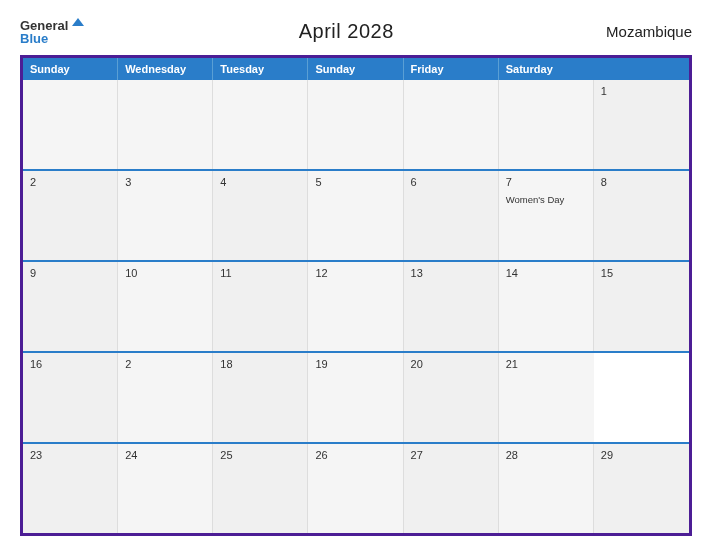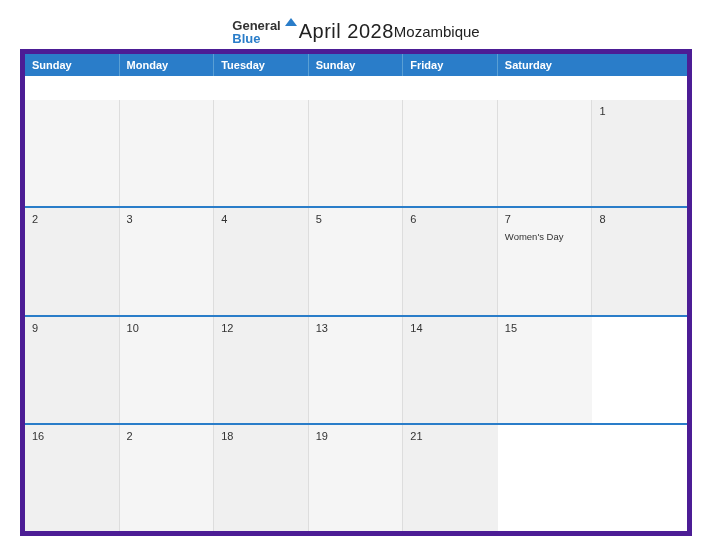--- a/index.html
+++ b/index.html
@@ -15,22 +15,22 @@
       height: 550px;
       background: #fff;
       padding: 18px 20px 14px 20px;
       display: flex;
       flex-direction: column;
     }
     
     .header {
       display: flex;
       align-items: center;
-      justify-content: center;
-      margin-bottom: 4px;
+      justify-content: space-between;
+      margin-bottom: 10px;
     }
     .logo {
       display: flex;
       flex-direction: column;
       align-items: flex-start;
       line-height: 1;
     }
     .logo-general {
       font-size: 13px;
       font-weight: bold;
@@ -54,22 +54,21 @@
     .country {
       font-size: 15px;
       color: #222;
       font-weight: normal;
     }
     
     .calendar {
       flex: 1;
       display: flex;
       flex-direction: column;
-      border: 5px solid #4c1d95;
-      gap: 24px;
+      border: 3px solid #4c1d95;
     }
     .cal-header {
       display: grid;
       grid-template-columns: repeat(7, 1fr);
       background: #2a7dc9;
     }
     .cal-header-cell {
       color: #fff;
       font-size: 11px;
       font-weight: bold;
@@ -145,21 +144,21 @@
 
     <div class="title">April 2028</div>
 
     <div class="country">Mozambique</div>
   </div>
 
   <div class="calendar">
 
     <div class="cal-header">
       <div class="cal-header-cell">Sunday</div>
-      <div class="cal-header-cell">Monday</div>
+      <div class="cal-header-cell">Wednesday</div>
       <div class="cal-header-cell">Tuesday</div>
       <div class="cal-header-cell">Sunday</div>
       <div class="cal-header-cell">Friday</div>
       <div class="cal-header-cell">Saturday</div>
     </div>
 
     <div class="cal-body" id="cal-body">
     <div class="cal-row">
           <div class="cal-cell empty"></div>
           <div class="cal-cell empty"></div>
@@ -196,20 +195,23 @@
           </div>
         </div>
         <div class="cal-row">
           <div class="cal-cell">
             <div class="day-num">9</div>
           </div>
           <div class="cal-cell">
             <div class="day-num">10</div>
           </div>
           <div class="cal-cell">
+            <div class="day-num">11</div>
+          </div>
+          <div class="cal-cell">
             <div class="day-num">12</div>
           </div>
           <div class="cal-cell">
             <div class="day-num">13</div>
           </div>
           <div class="cal-cell">
             <div class="day-num">14</div>
           </div>
           <div class="cal-cell">
             <div class="day-num">15</div>
@@ -222,18 +224,44 @@
           <div class="cal-cell">
             <div class="day-num">2</div>
           </div>
           <div class="cal-cell">
             <div class="day-num">18</div>
           </div>
           <div class="cal-cell">
             <div class="day-num">19</div>
           </div>
           <div class="cal-cell">
+            <div class="day-num">20</div>
+          </div>
+          <div class="cal-cell">
             <div class="day-num">21</div>
+          </div>
+        </div>
+        <div class="cal-row">
+          <div class="cal-cell">
+            <div class="day-num">23</div>
+          </div>
+          <div class="cal-cell">
+            <div class="day-num">24</div>
+          </div>
+          <div class="cal-cell">
+            <div class="day-num">25</div>
+          </div>
+          <div class="cal-cell">
+            <div class="day-num">26</div>
+          </div>
+          <div class="cal-cell">
+            <div class="day-num">27</div>
+          </div>
+          <div class="cal-cell">
+            <div class="day-num">28</div>
+          </div>
+          <div class="cal-cell">
+            <div class="day-num">29</div>
           </div>
         </div>
       </div>
   </div>
 </div>
 
 </body></html>

